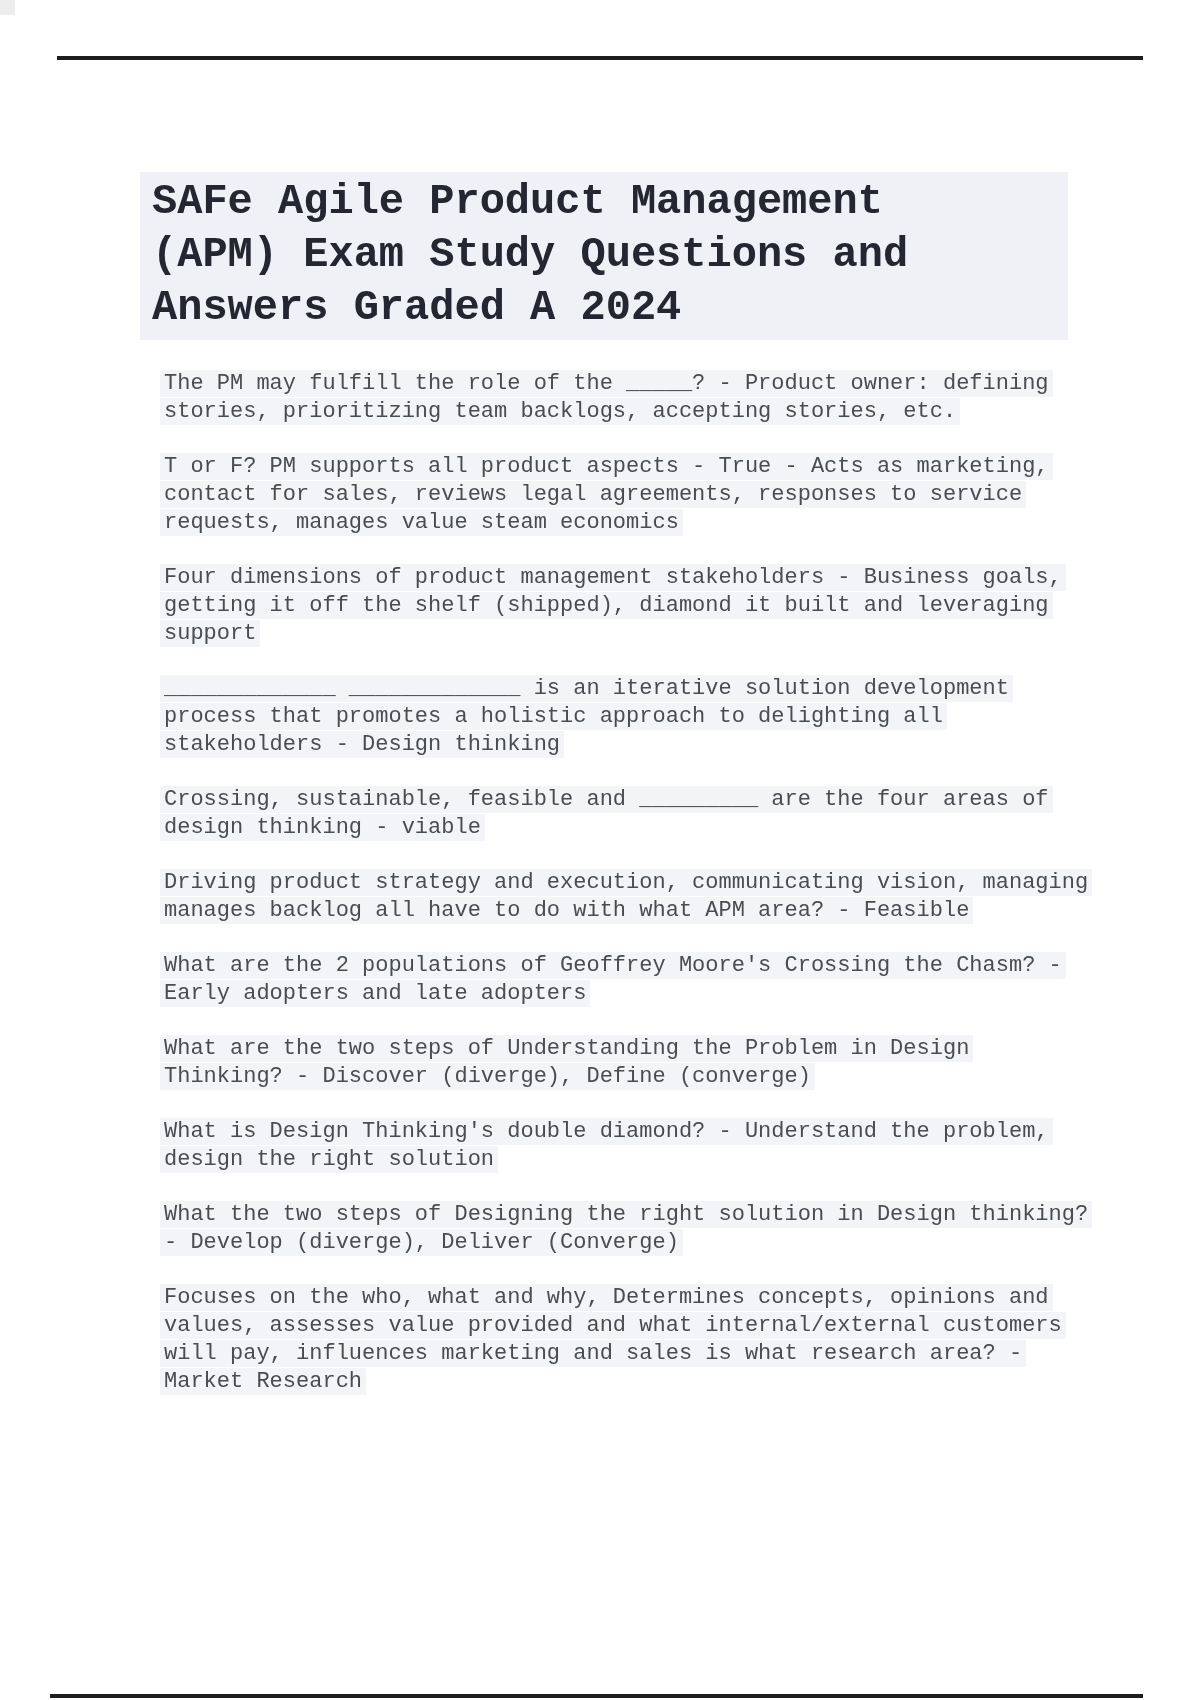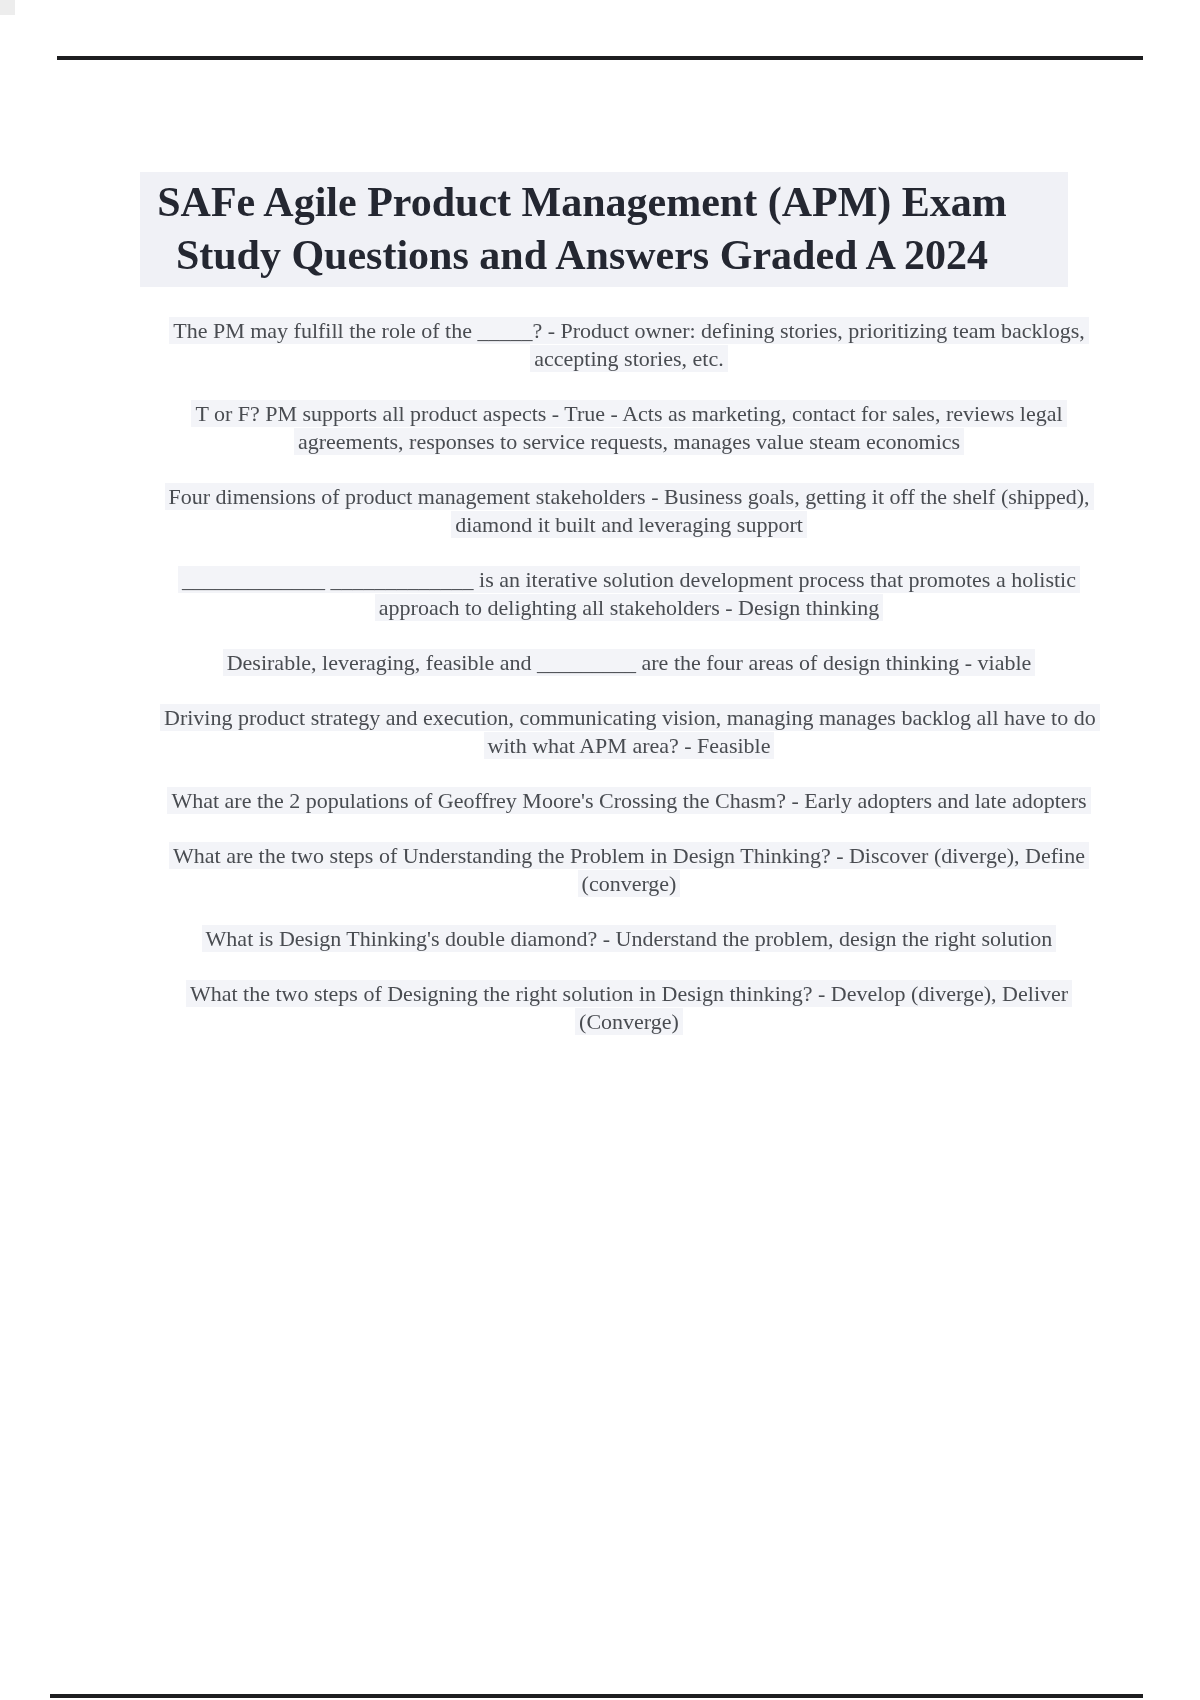--- a/index.html
+++ b/index.html
@@ -10,22 +10,21 @@
     --body-highlight:#f3f4f8;
     --rule:#1d1d1f;
     --artifact:#ededed;
   }
   html,body{margin:0;padding:0;background:#ffffff;}
   .page{
     position:relative;
     width:1176px;height:1700px;
     background:var(--page-bg);
     overflow:hidden;
-    font-family:Liberation Serif, serif;
-    text-align:center;
+    font-family:Liberation Mono, monospace;
   }
   .corner-artifact{
     position:absolute;left:0;top:0;width:15px;height:15px;
     background:var(--artifact);
   }
   .rule{
     position:absolute;height:4px;background:var(--rule);
   }
   .rule-top{left:57px;top:56px;width:1086px;}
   .rule-bottom{left:50px;top:1694px;width:1093px;}
@@ -69,23 +68,24 @@
   <div class="content">
     <h1 class="title">
       <span class="title-inner">SAFe Agile Product Management (APM) Exam Study Questions and Answers Graded A 2024</span>
     </h1>
 
     <div class="paragraphs">
       <p class="para"><span class="hl">The PM may fulfill the role of the _____? - Product owner: defining stories, prioritizing team backlogs, accepting stories, etc.</span></p>
       <p class="para"><span class="hl">T or F? PM supports all product aspects - True - Acts as marketing, contact for sales, reviews legal agreements, responses to service requests, manages value steam economics</span></p>
       <p class="para"><span class="hl">Four dimensions of product management stakeholders - Business goals, getting it off the shelf (shipped), diamond it built and leveraging support</span></p>
       <p class="para"><span class="hl">_____________ _____________ is an iterative solution development process that promotes a holistic approach to delighting all stakeholders - Design thinking</span></p>
-      <p class="para"><span class="hl">Desirable, leveraging, feasible and _________ are the four areas of design thinking - viable</span></p>
+      <p class="para"><span class="hl">Crossing, sustainable, feasible and _________ are the four areas of design thinking - viable</span></p>
       <p class="para"><span class="hl">Driving product strategy and execution, communicating vision, managing manages backlog all have to do with what APM area? - Feasible</span></p>
       <p class="para"><span class="hl">What are the 2 populations of Geoffrey Moore's Crossing the Chasm? - Early adopters and late adopters</span></p>
       <p class="para"><span class="hl">What are the two steps of Understanding the Problem in Design Thinking? - Discover (diverge), Define (converge)</span></p>
       <p class="para"><span class="hl">What is Design Thinking's double diamond? - Understand the problem, design the right solution</span></p>
       <p class="para"><span class="hl">What the two steps of Designing the right solution in Design thinking? - Develop (diverge), Deliver (Converge)</span></p>
+      <p class="para"><span class="hl">Focuses on the who, what and why, Determines concepts, opinions and values, assesses value provided and what internal/external customers will pay, influences marketing and sales is what research area? - Market Research</span></p>
     </div>
   </div>
 
   <div class="rule rule-bottom"></div>
 </div>
 
 </body></html>

